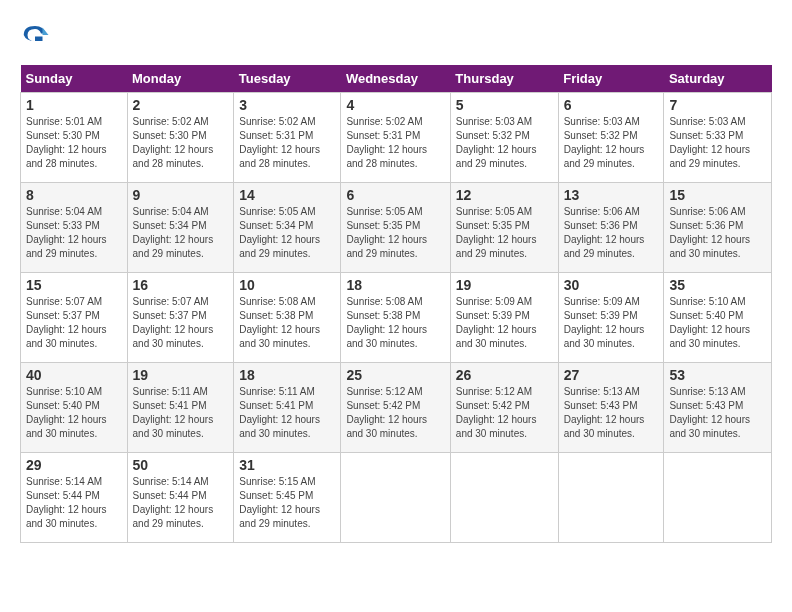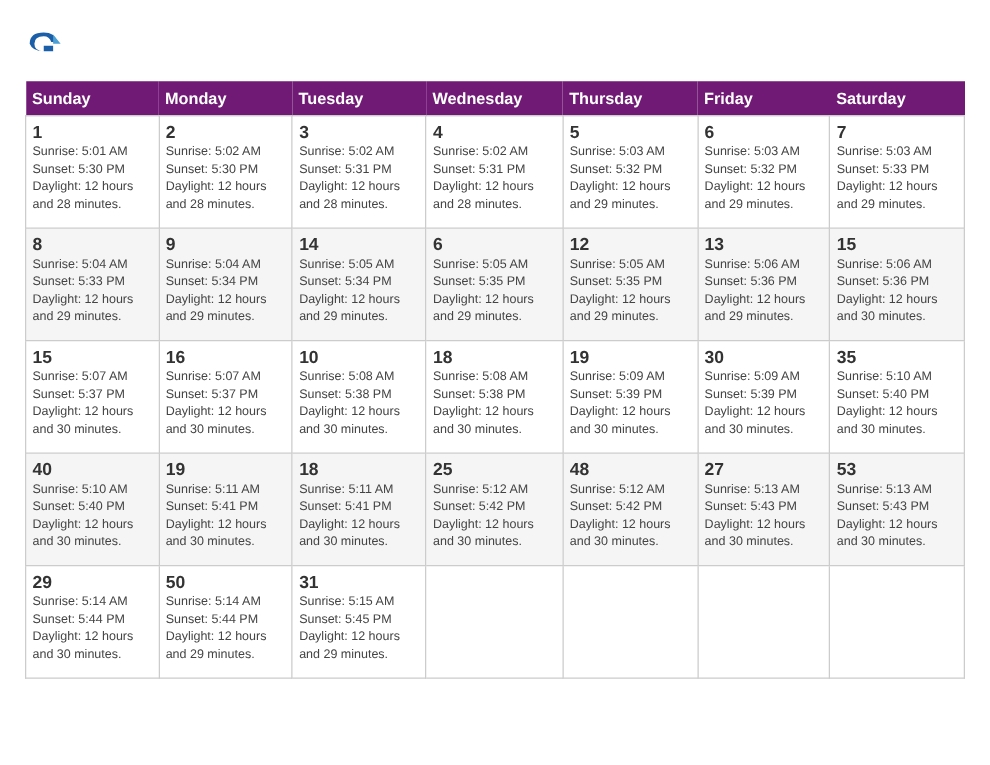--- a/index.html
+++ b/index.html
@@ -222,21 +222,21 @@
       </td>
         <td>
         <span class="day-number">18</span>
         <span class="day-info">Sunrise: 5:11 AM<br>Sunset: 5:41 PM<br>Daylight: 12 hours and 30 minutes.</span>
       </td>
         <td>
         <span class="day-number">25</span>
         <span class="day-info">Sunrise: 5:12 AM<br>Sunset: 5:42 PM<br>Daylight: 12 hours and 30 minutes.</span>
       </td>
         <td>
-        <span class="day-number">48</span>
+        <span class="day-number">26</span>
         <span class="day-info">Sunrise: 5:12 AM<br>Sunset: 5:42 PM<br>Daylight: 12 hours and 30 minutes.</span>
       </td>
         <td>
         <span class="day-number">27</span>
         <span class="day-info">Sunrise: 5:13 AM<br>Sunset: 5:43 PM<br>Daylight: 12 hours and 30 minutes.</span>
       </td>
         <td>
         <span class="day-number">53</span>
         <span class="day-info">Sunrise: 5:13 AM<br>Sunset: 5:43 PM<br>Daylight: 12 hours and 30 minutes.</span>
       </td>

